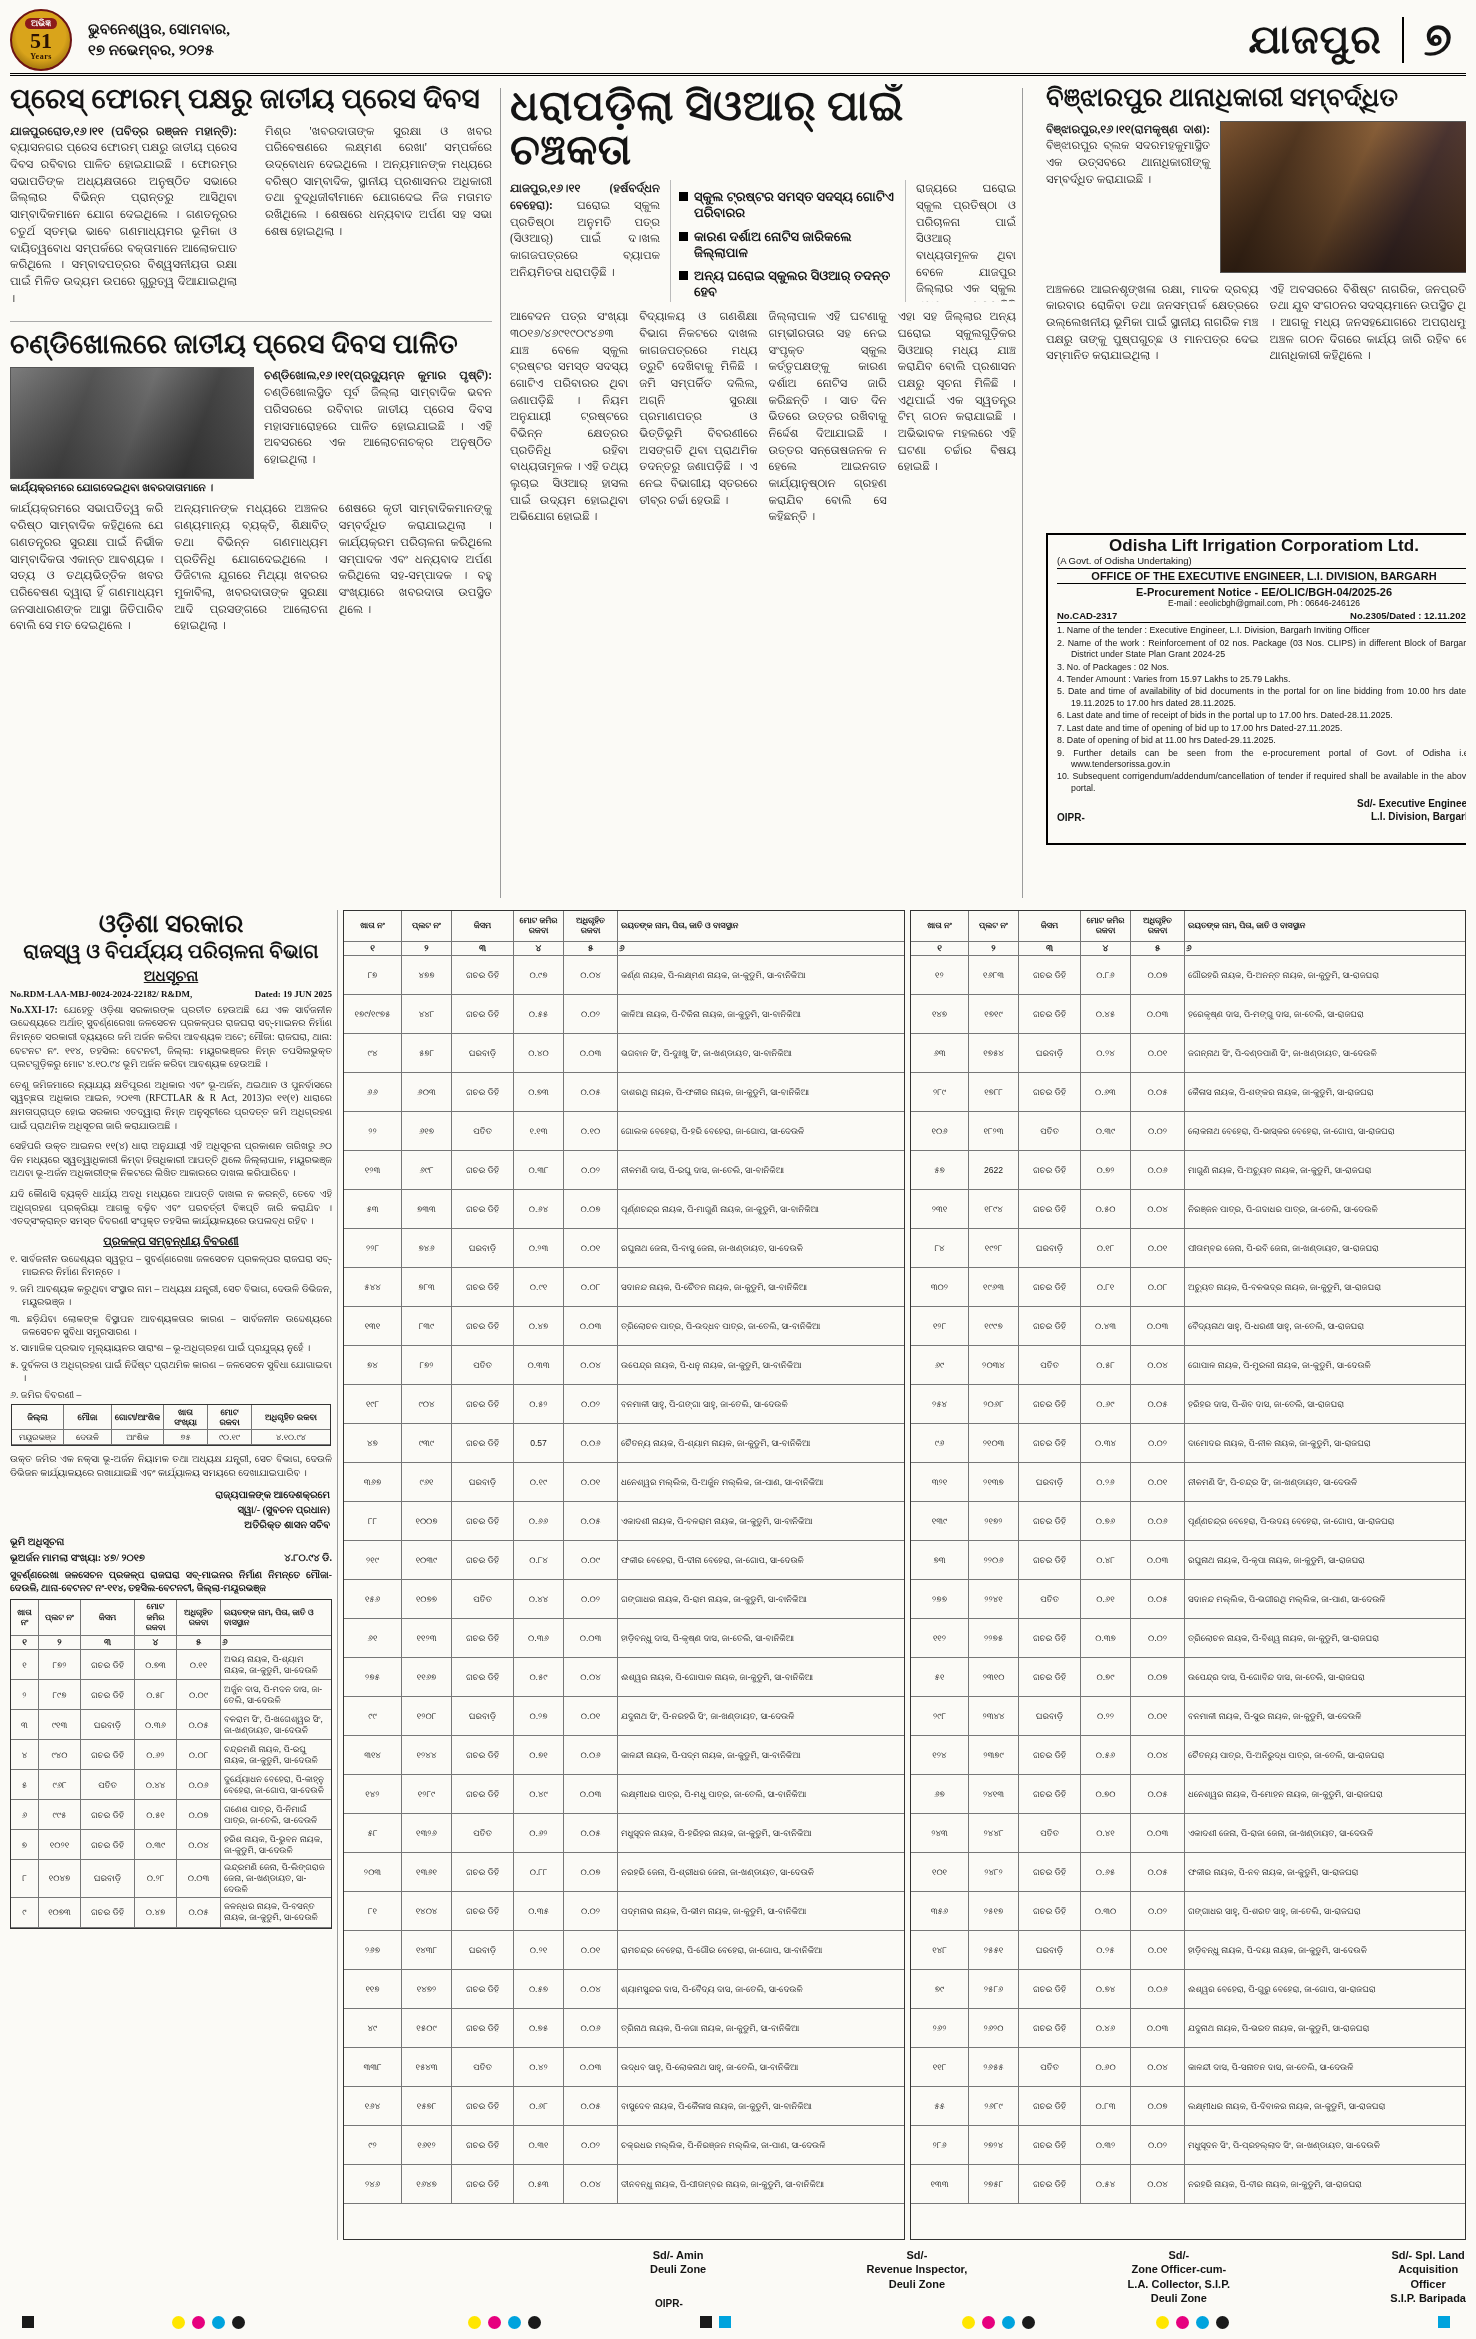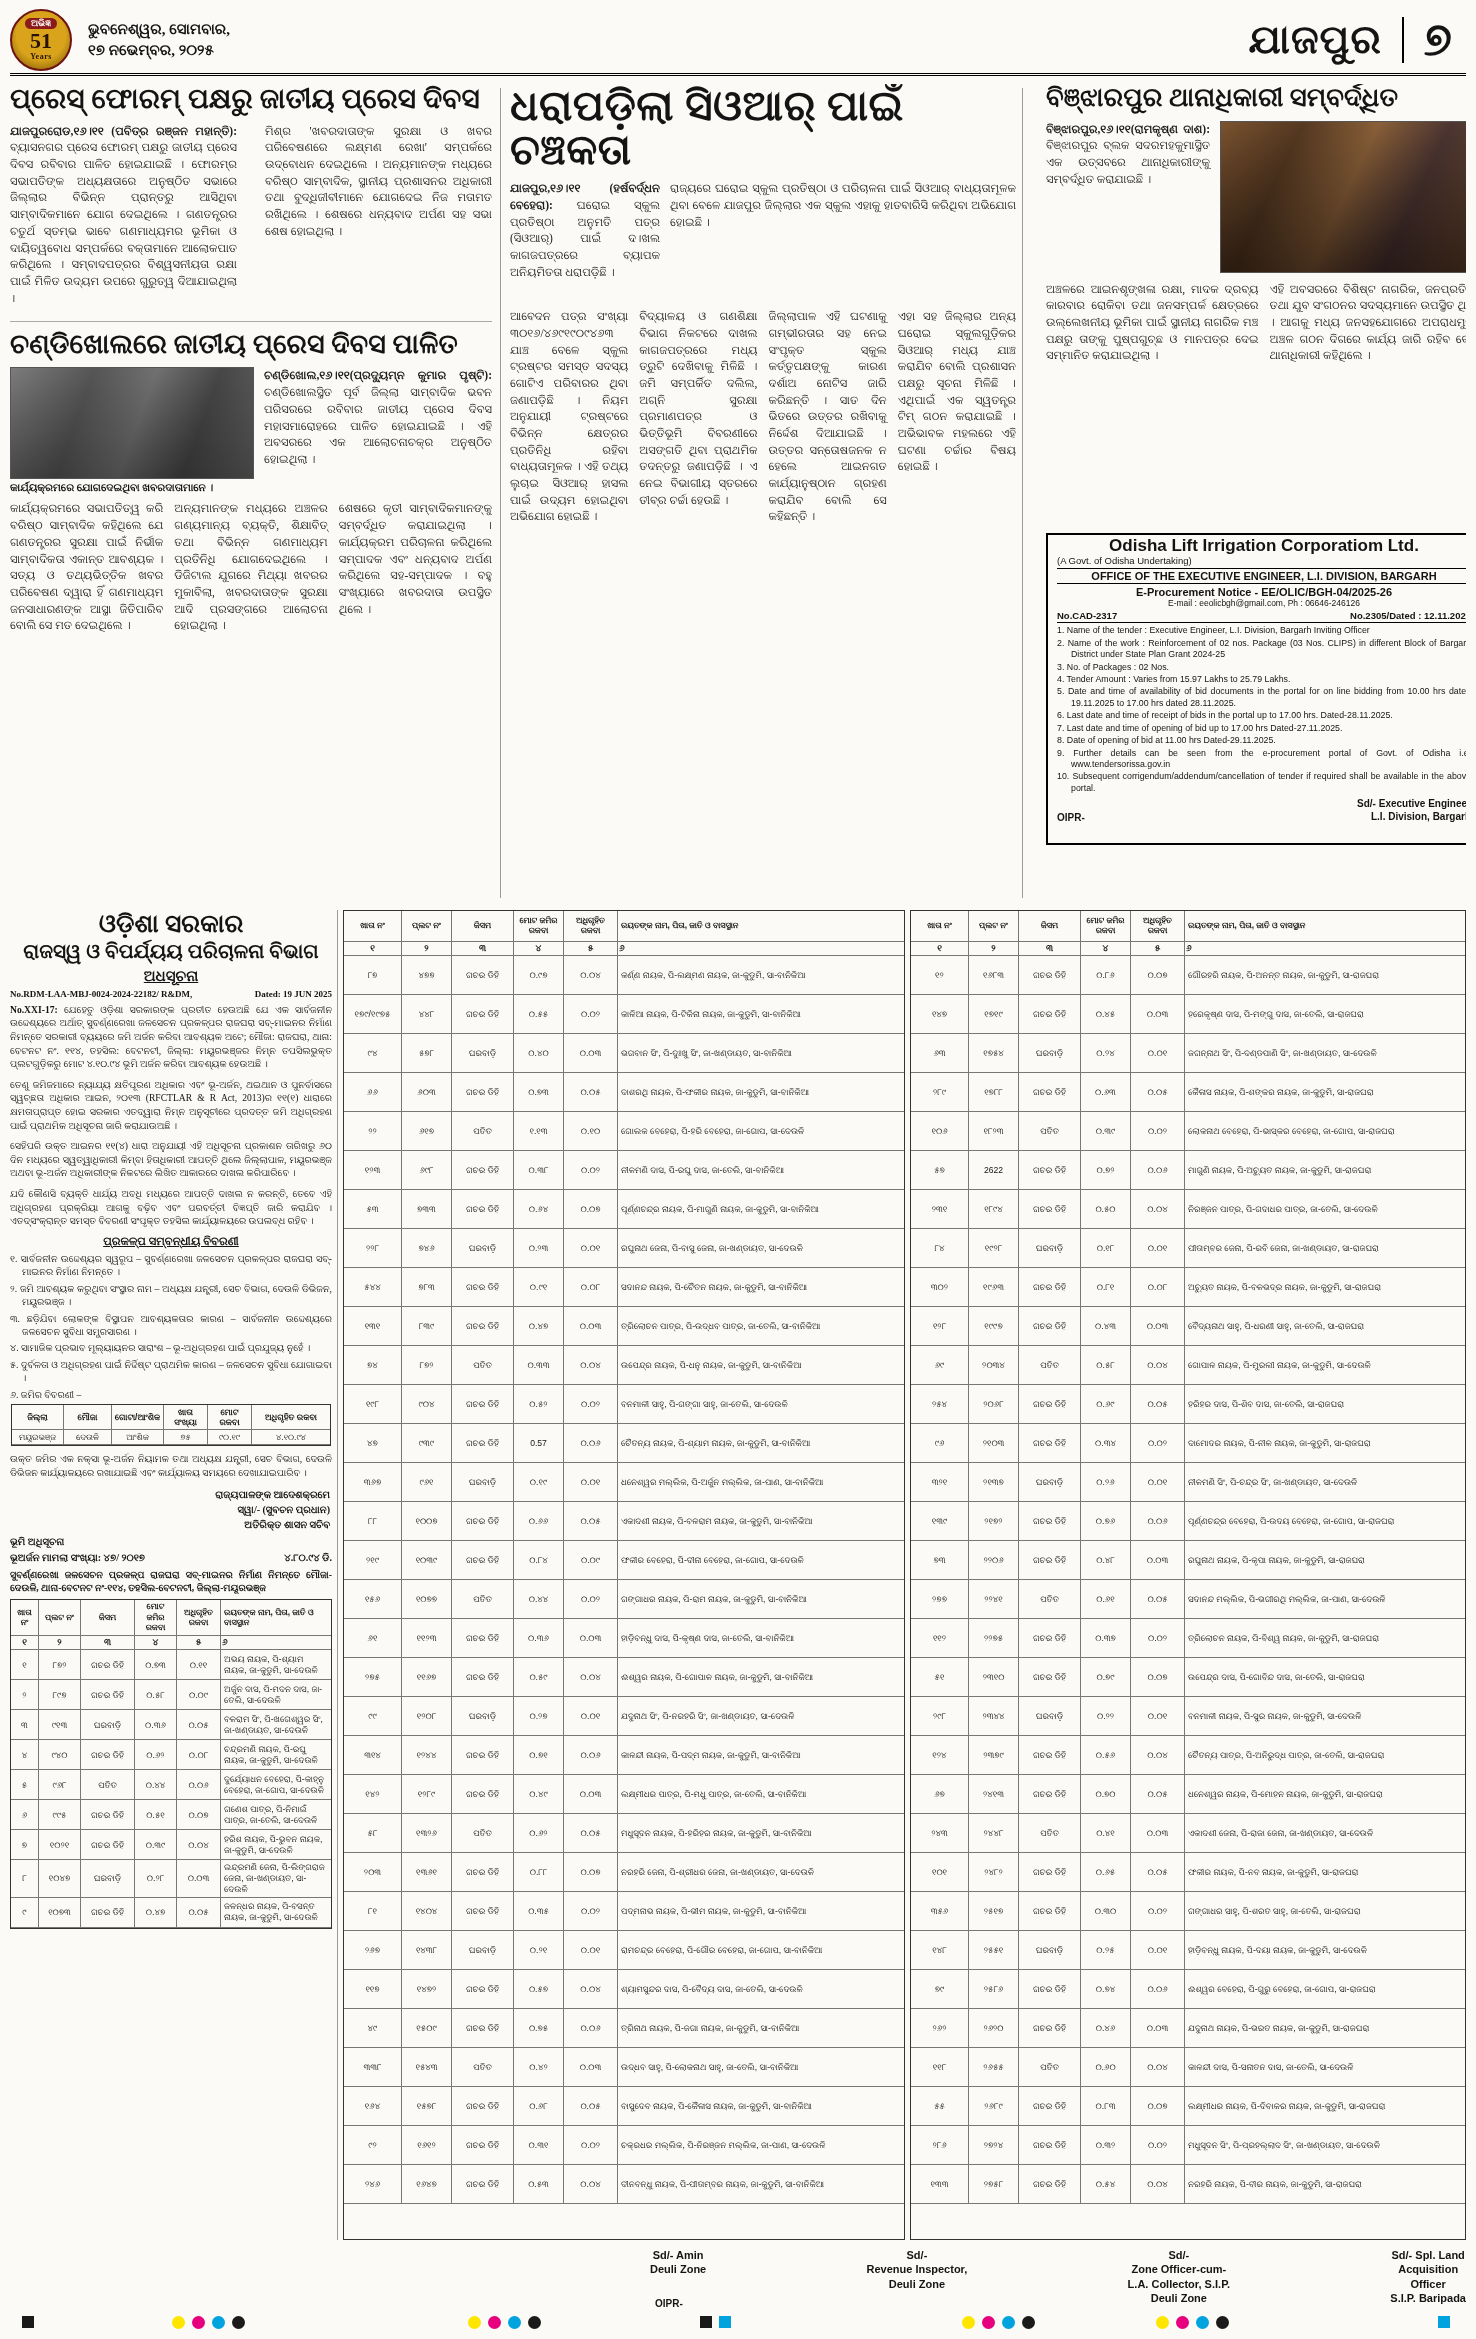--- a/index.html
+++ b/index.html
@@ -190,20 +190,34 @@
     <div class="vrule vr1"></div>
 
     <section class="zone zone-center">
       <h1 class="hl-center">ଧରାପଡ଼ିଲା ସିଓଆର୍ ପାଇଁ ଚଞ୍ଚକତା</h1>
       <div class="lead-row">
         <p class="article-text lead-col">
           <b class="dl">ଯାଜପୁର,୧୬।୧୧</b>
           <b class="dl">(ହର୍ଷବର୍ଦ୍ଧନ ବେହେରା):</b>
           <span>ଘରୋଇ ସ୍କୁଲ ପ୍ରତିଷ୍ଠା ଅନୁମତି ପତ୍ର (ସିଓଆର୍) ପାଇଁ ଦ।ଖଲ କାଗଜପତ୍ରରେ ବ୍ୟାପକ ଅନିୟମିତତା ଧରାପଡ଼ିଛି ।</span>
         </p>
+        <div class="bullet-box">
+
+            <div class="b-item">
+              <span>ସ୍କୁଲ ଟ୍ରଷ୍ଟର ସମସ୍ତ ସଦସ୍ୟ ଗୋଟିଏ ପରିବାରର</span>
+            </div>
+
+            <div class="b-item">
+              <span>କାରଣ ଦର୍ଶାଅ ନୋଟିସ ଜାରିକଲେ ଜିଲ୍ଲାପାଳ</span>
+            </div>
+
+            <div class="b-item">
+              <span>ଅନ୍ୟ ଘରୋଇ ସ୍କୁଲର ସିଓଆର୍ ତଦନ୍ତ ହେବ</span>
+            </div>
+          </div>
         <p class="article-text lead-col2">
           <span>ରାଜ୍ୟରେ ଘରୋଇ ସ୍କୁଲ ପ୍ରତିଷ୍ଠା ଓ ପରିଚାଳନା ପାଇଁ ସିଓଆର୍ ବାଧ୍ୟତାମୂଳକ ଥିବା ବେଳେ ଯାଜପୁର ଜିଲ୍ଲାର ଏକ ସ୍କୁଲ ଏହାକୁ ହାତବାରିସି କରିଥିବା ଅଭିଯୋଗ ହୋଇଛି ।</span>
         </p>
       </div>
       <div class="four-cols">
         <p class="article-text"><span>ଆବେଦନ ପତ୍ର ସଂଖ୍ୟା ୩୦୧୬/୪୬୯୧୯୦୯୪୬୩ ଯାଞ୍ଚ ବେଳେ ସ୍କୁଲ ଟ୍ରଷ୍ଟର ସମସ୍ତ ସଦସ୍ୟ ଗୋଟିଏ ପରିବାରର ଥିବା ଜଣାପଡ଼ିଛି । ନିୟମ ଅନୁଯାୟୀ ଟ୍ରଷ୍ଟରେ ବିଭିନ୍ନ କ୍ଷେତ୍ରର ପ୍ରତିନିଧି ରହିବା ବାଧ୍ୟତାମୂଳକ । ଏହି ତଥ୍ୟ ଲୁଚାଇ ସିଓଆର୍ ହାସଲ ପାଇଁ ଉଦ୍ୟମ ହୋଇଥିବା ଅଭିଯୋଗ ହୋଇଛି ।</span></p>
         <p class="article-text"><span>ବିଦ୍ୟାଳୟ ଓ ଗଣଶିକ୍ଷା ବିଭାଗ ନିକଟରେ ଦାଖଲ କାଗଜପତ୍ରରେ ମଧ୍ୟ ତ୍ରୁଟି ଦେଖିବାକୁ ମିଳିଛି । ଜମି ସମ୍ପର୍କିତ ଦଲିଲ, ଅଗ୍ନି ସୁରକ୍ଷା ପ୍ରମାଣପତ୍ର ଓ ଭିତ୍ତିଭୂମି ବିବରଣୀରେ ଅସଙ୍ଗତି ଥିବା ପ୍ରାଥମିକ ତଦନ୍ତରୁ ଜଣାପଡ଼ିଛି । ଏ ନେଇ ବିଭାଗୀୟ ସ୍ତରରେ ତୀବ୍ର ଚର୍ଚ୍ଚା ହେଉଛି ।</span></p>
         <p class="article-text"><span>ଜିଲ୍ଲାପାଳ ଏହି ଘଟଣାକୁ ଗମ୍ଭୀରତାର ସହ ନେଇ ସଂପୃକ୍ତ ସ୍କୁଲ କର୍ତ୍ତୃପକ୍ଷଙ୍କୁ କାରଣ ଦର୍ଶାଅ ନୋଟିସ ଜାରି କରିଛନ୍ତି । ସାତ ଦିନ ଭିତରେ ଉତ୍ତର ରଖିବାକୁ ନିର୍ଦ୍ଦେଶ ଦିଆଯାଇଛି । ଉତ୍ତର ସନ୍ତୋଷଜନକ ନ ହେଲେ ଆଇନଗତ କାର୍ଯ୍ୟାନୁଷ୍ଠାନ ଗ୍ରହଣ କରାଯିବ ବୋଲି ସେ କହିଛନ୍ତି ।</span></p>
         <p class="article-text"><span>ଏହା ସହ ଜିଲ୍ଲାର ଅନ୍ୟ ଘରୋଇ ସ୍କୁଲଗୁଡ଼ିକର ସିଓଆର୍ ମଧ୍ୟ ଯାଞ୍ଚ କରାଯିବ ବୋଲି ପ୍ରଶାସନ ପକ୍ଷରୁ ସୂଚନା ମିଳିଛି । ଏଥିପାଇଁ ଏକ ସ୍ୱତନ୍ତ୍ର ଟିମ୍ ଗଠନ କରାଯାଇଛି । ଅଭିଭାବକ ମହଲରେ ଏହି ଘଟଣା ଚର୍ଚ୍ଚାର ବିଷୟ ହୋଇଛି ।</span></p>
       </div>

